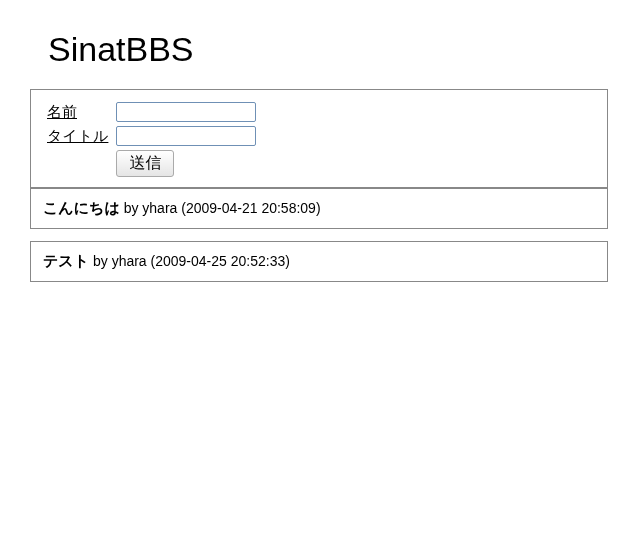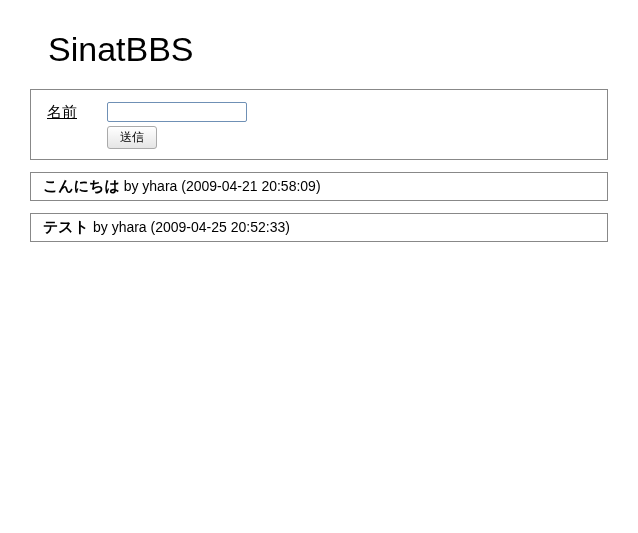--- a/index.html
+++ b/index.html
@@ -13,21 +13,20 @@
     }
     h1 {
       font-size: 34px;
       font-weight: normal;
       margin: 10px 0 20px 18px;
       font-family: Helvetica, Arial, sans-serif;
     }
     .form-box {
       border: 1px solid #888;
       padding: 10px 12px 8px 12px;
-      margin-bottom: 12px;
       text-decoration: underline;
     }
     .form-box table {
       border-collapse: collapse;
       width: 100%;
     }
     .form-box td {
       padding: 2px 4px;
       vertical-align: middle;
     }
@@ -68,30 +67,30 @@
       gap: 0;
     }
     .spinner .arrow {
       font-size: 10px;
       line-height: 10px;
       color: #777;
       cursor: pointer;
       user-select: none;
     }
     .submit-btn {
-      font-size: 12px;
+      font-size: 16px;
       padding: 2px 12px;
       border: 1px solid #aaa;
       border-radius: 3px;
       background: linear-gradient(#fff, #e5e5e5);
       cursor: pointer;
     }
     .post {
       border: 1px solid #888;
-      padding: 4px 12px;
+      padding: 10px 12px;
       margin-bottom: 12px;
     }
     .post-title {
       font-weight: bold;
       font-size: 15px;
     }
     .post-meta {
       font-weight: normal;
       font-size: 14px;
     }
@@ -108,20 +107,24 @@
 <h1>SinatBBS</h1>
 
 <div class="form-box">
   <table>
     <tbody>
         <tr>
       <td class="label">名前</td>
       <td><input type="text" style=""></td>
     </tr>
     <tr>
+      <td class="label">タイトル</td>
+      <td><input type="text" style=""></td>
+    </tr>
+    <tr>
       <td></td>
       <td><button class="submit-btn">送信</button></td>
     </tr>
   </tbody>
     </table>
 </div>
 
 <div class="post">
   <span class="post-title">こんにちは</span><span class="post-meta"> by yhara (2009-04-21 20:58:09)</span>
 </div>

